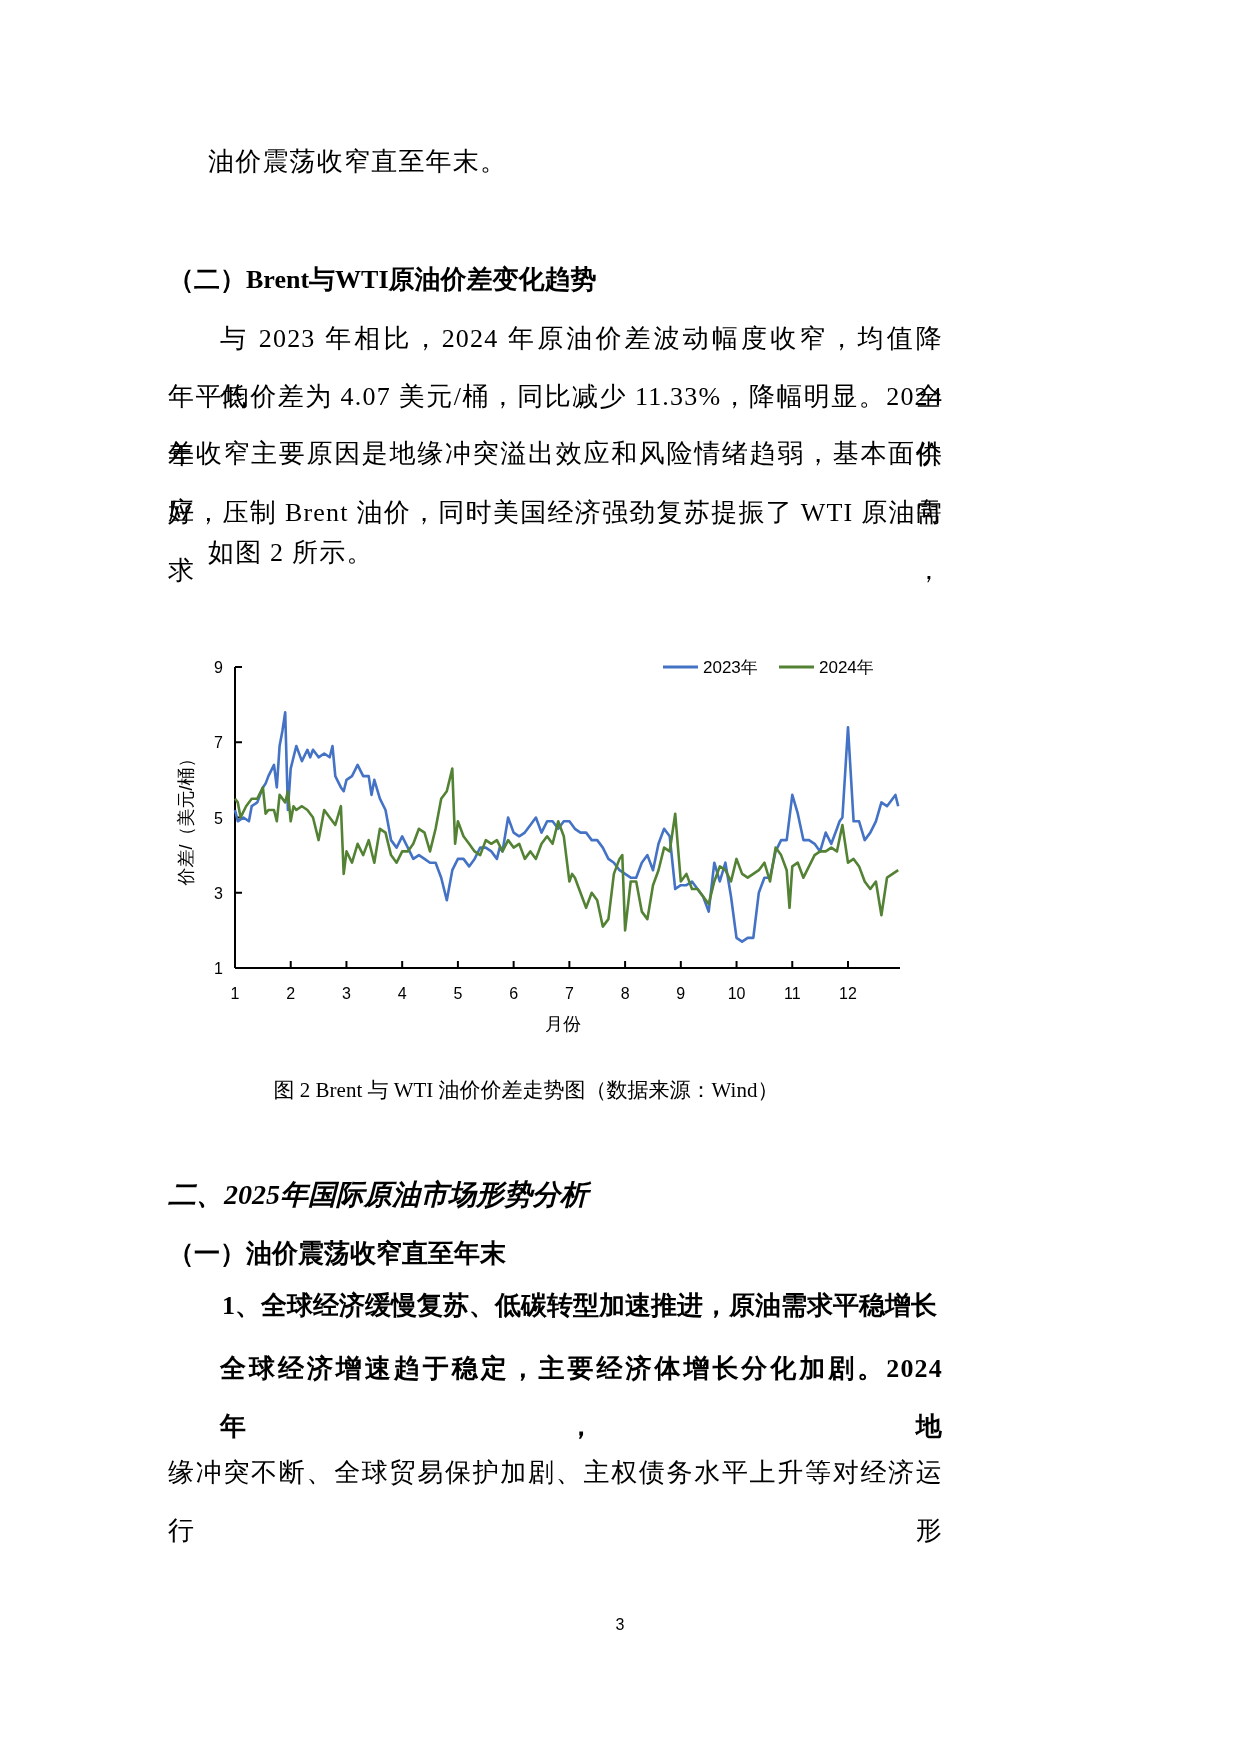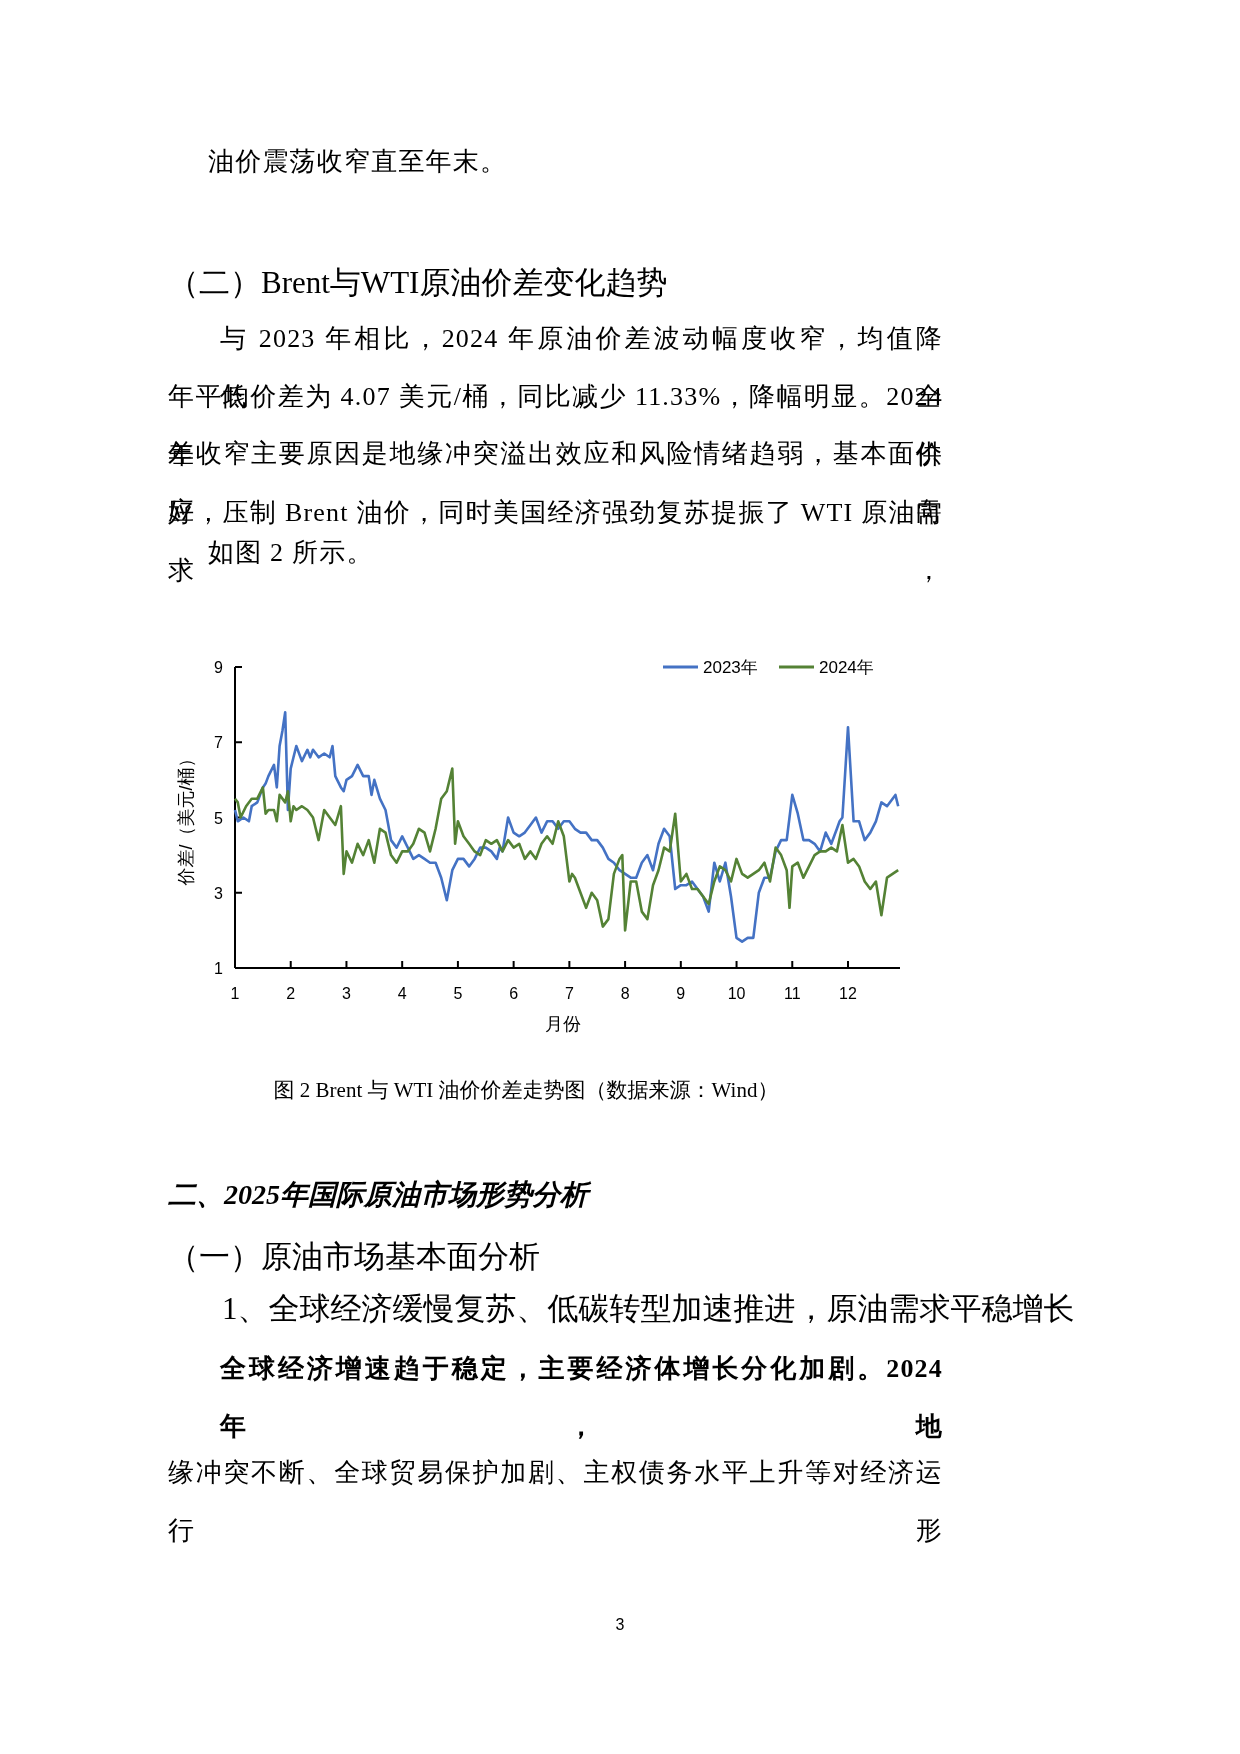--- a/index.html
+++ b/index.html
@@ -1,19 +1,19 @@
 <!DOCTYPE html>
 <html><head>
 <meta charset="utf-8">
 <style>
   html,body{margin:0;padding:0;background:#fff;}
   body{width:1240px;height:1754px;position:relative;overflow:hidden;font-family:"Liberation Serif","DejaVu Serif",serif;color:#000;}
   .p{position:absolute;left:168px;width:775px;font-size:26px;line-height:58px;letter-spacing:1.2px;text-align:justify;text-align-last:justify;}
   .p.last{text-align-last:left;}
-  .h{position:absolute;font-weight:normal;font-size:31px;}
+  .h{position:absolute;font-weight:bold;font-size:26px;}
   .h2{position:absolute;font-weight:bold;font-size:28px;font-style:italic;}
   .cap{position:absolute;left:0;width:1052px;text-align:center;font-size:21px;top:1076px;}
   .pg{position:absolute;left:0;width:1240px;text-align:center;font-size:16px;top:1616px;font-family:"Liberation Sans",sans-serif;}
   svg text{font-family:"Liberation Sans","DejaVu Sans",sans-serif;}
 </style>
 </head>
 <body>
 
 <div class="p last" style="top:133px;margin-left:40px;">油价震荡收窄直至年末。</div>
 
@@ -69,21 +69,21 @@
     <polyline points="235.0,158.7 237.8,162.4 240.6,177.5 246.1,166.2 251.7,158.7 257.3,158.7 262.9,147.4 265.6,173.7 268.4,170.0 274.0,170.0 276.8,181.3 279.6,154.9 285.2,162.4 287.9,151.2 290.7,181.3 293.5,166.2 296.3,170.0 301.9,166.2 307.4,170.0 313.0,177.5 318.6,200.1 324.2,170.0 329.7,177.5 335.3,185.0 340.9,166.2 343.7,233.9 346.5,211.4 352.0,222.7 357.6,203.8 363.2,215.1 368.7,200.1 374.3,222.7 379.9,188.8 385.5,192.6 391.0,215.1 396.6,222.7 402.2,211.4 407.8,211.4 413.3,203.8 418.9,188.8 424.5,192.6 430.0,211.4 435.6,188.8 441.2,158.7 446.8,151.2 452.3,128.6 455.1,203.8 457.9,181.3 463.5,196.3 469.1,203.8 474.6,211.4 480.2,215.1 485.8,200.1 491.3,203.8 496.9,200.1 502.5,211.4 508.1,200.1 513.6,207.6 519.2,203.8 524.8,218.9 530.4,211.4 535.9,218.9 541.5,203.8 547.1,196.3 552.6,203.8 558.2,181.3 563.8,196.3 569.4,241.5 572.1,233.9 574.9,237.7 580.5,252.8 586.1,267.8 591.7,252.8 597.2,260.3 602.8,286.6 608.4,279.1 613.9,233.9 619.5,218.9 622.3,215.1 625.1,290.4 630.7,241.5 636.2,241.5 641.8,271.6 647.4,279.1 653.0,245.2 658.5,230.2 664.1,207.6 669.7,211.4 675.2,173.7 680.8,241.5 686.4,233.9 692.0,249.0 697.5,249.0 703.1,256.5 708.7,264.0 714.3,241.5 719.8,226.4 725.4,230.2 731.0,241.5 736.5,218.9 742.1,233.9 747.7,237.7 753.3,233.9 758.8,230.2 764.4,222.7 770.0,241.5 775.6,207.6 781.1,215.1 786.7,230.2 789.5,267.8 792.3,226.4 797.8,222.7 803.4,237.7 809.0,226.4 814.6,215.1 820.1,211.4 825.7,211.4 831.3,207.6 836.9,211.4 842.4,185.0 848.0,222.7 853.6,218.9 859.1,226.4 864.7,241.5 870.3,249.0 875.9,241.5 881.4,275.3 887.0,237.7 892.6,233.9 898.2,230.2" fill="none" stroke="#548235" stroke-width="2.6" stroke-linejoin="round"></polyline>
     <line x1="663" y1="27" x2="698" y2="27" stroke="#4472C4" stroke-width="3"></line>
     <text x="703" y="33" font-size="17">2023年</text>
     <line x1="779" y1="27" x2="814" y2="27" stroke="#548235" stroke-width="3"></line>
     <text x="819" y="33" font-size="17">2024年</text>
   </svg>
 
 <div class="cap">图 2 Brent 与 WTI 油价价差走势图（数据来源：Wind）</div>
 
 <div class="h2" style="left:168px;top:1176px;">二、2025年国际原油市场形势分析</div>
-<div class="h" style="left:168px;top:1236px;">（一）原油市场基本面分析</div>
+<div class="h" style="left:168px;top:1236px;">（一）油价震荡收窄直至年末</div>
 <div class="h" style="left:222px;top:1288px;">1、全球经济缓慢复苏、低碳转型加速推进，原油需求平稳增长</div>
 
 <div class="p" style="top:1340px;padding-left:52px;width:723px;font-weight:bold;">
   <b>全球经济增速趋于稳定，主要经济体增长分化加剧。</b><span>2024 年，地</span>
 </div>
 <div class="p" style="top:1444px;">缘冲突不断、全球贸易保护加剧、主权债务水平上升等对经济运行形</div>
 
 <div class="pg">3</div>
 
 </body></html>

